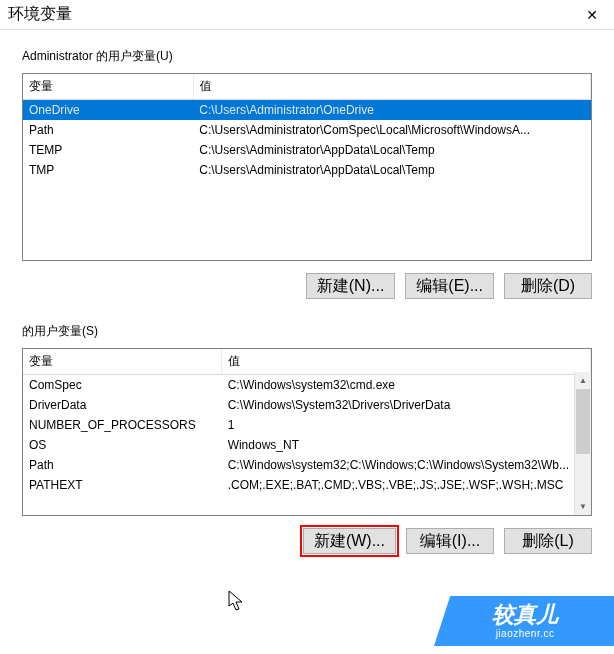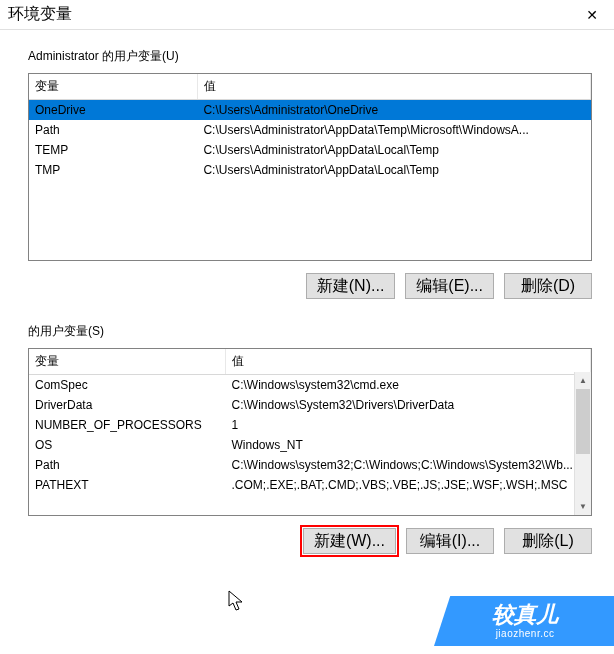--- a/index.html
+++ b/index.html
@@ -22,21 +22,21 @@
     padding: 0 2px 0 8px;
     border-bottom: 1px solid #e0e0e0;
   }
   .titlebar .title { font-size: 16px; }
   .close-btn {
     width: 40px; height: 28px;
     display:flex;align-items:center;justify-content:center;
     font-size: 14px;
   }
   .content { padding: 18px 22px 10px 22px; }
-  .group { margin-bottom: 24px; margin-left: 6px; }
+  .group { margin-bottom: 24px; }
   .group-label { margin-bottom: 8px; }
   .table-wrap {
     border: 1px solid #828282;
     background: #fff;
     position: relative;
   }
   .table-scroll {
     overflow: hidden;
     height: 186px;
     position: relative;
@@ -57,21 +57,21 @@
   .table td {
     padding: 3px 6px;
     height: 20px;
     white-space: nowrap;
     overflow: hidden;
     text-overflow: ellipsis;
     max-width: 0;
   }
   .table tr.selected td {
     background: #0078d7;
-    color: #000000;
+    color: #e5e5e5;
   }
   .col-var { width: 30%; }
   .col-val { width: 70%; }
   .scrollbar {
     position: absolute;
     right: 0; top: 23px; bottom: 0;
     width: 17px;
     background: #f0f0f0;
     border-left: 1px solid #e0e0e0;
     display: flex;
@@ -159,21 +159,21 @@
               <th class="col-val">值</th>
             </tr>
           </thead>
           <tbody id="user-tbody">
               <tr class="selected">
                 <td>OneDrive</td>
                 <td>C:\Users\Administrator\OneDrive</td>
               </tr>
               <tr>
                 <td>Path</td>
-                <td>C:\Users\Administrator\AppData\Temp\Microsoft\WindowsA...</td>
+                <td>C:\Users\Administrator\ComSpec\Local\Microsoft\WindowsA...</td>
               </tr>
               <tr>
                 <td>TEMP</td>
                 <td>C:\Users\Administrator\AppData\Local\Temp</td>
               </tr>
               <tr>
                 <td>TMP</td>
                 <td>C:\Users\Administrator\AppData\Local\Temp</td>
               </tr>
             </tbody>

